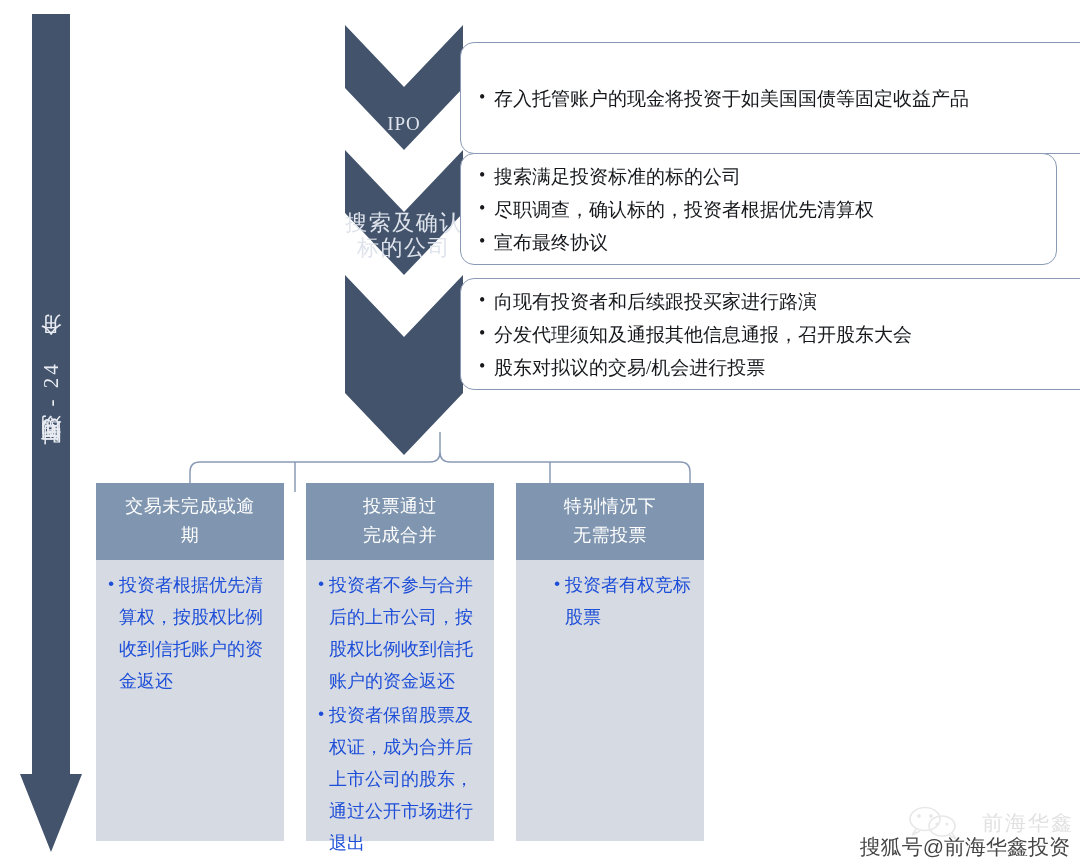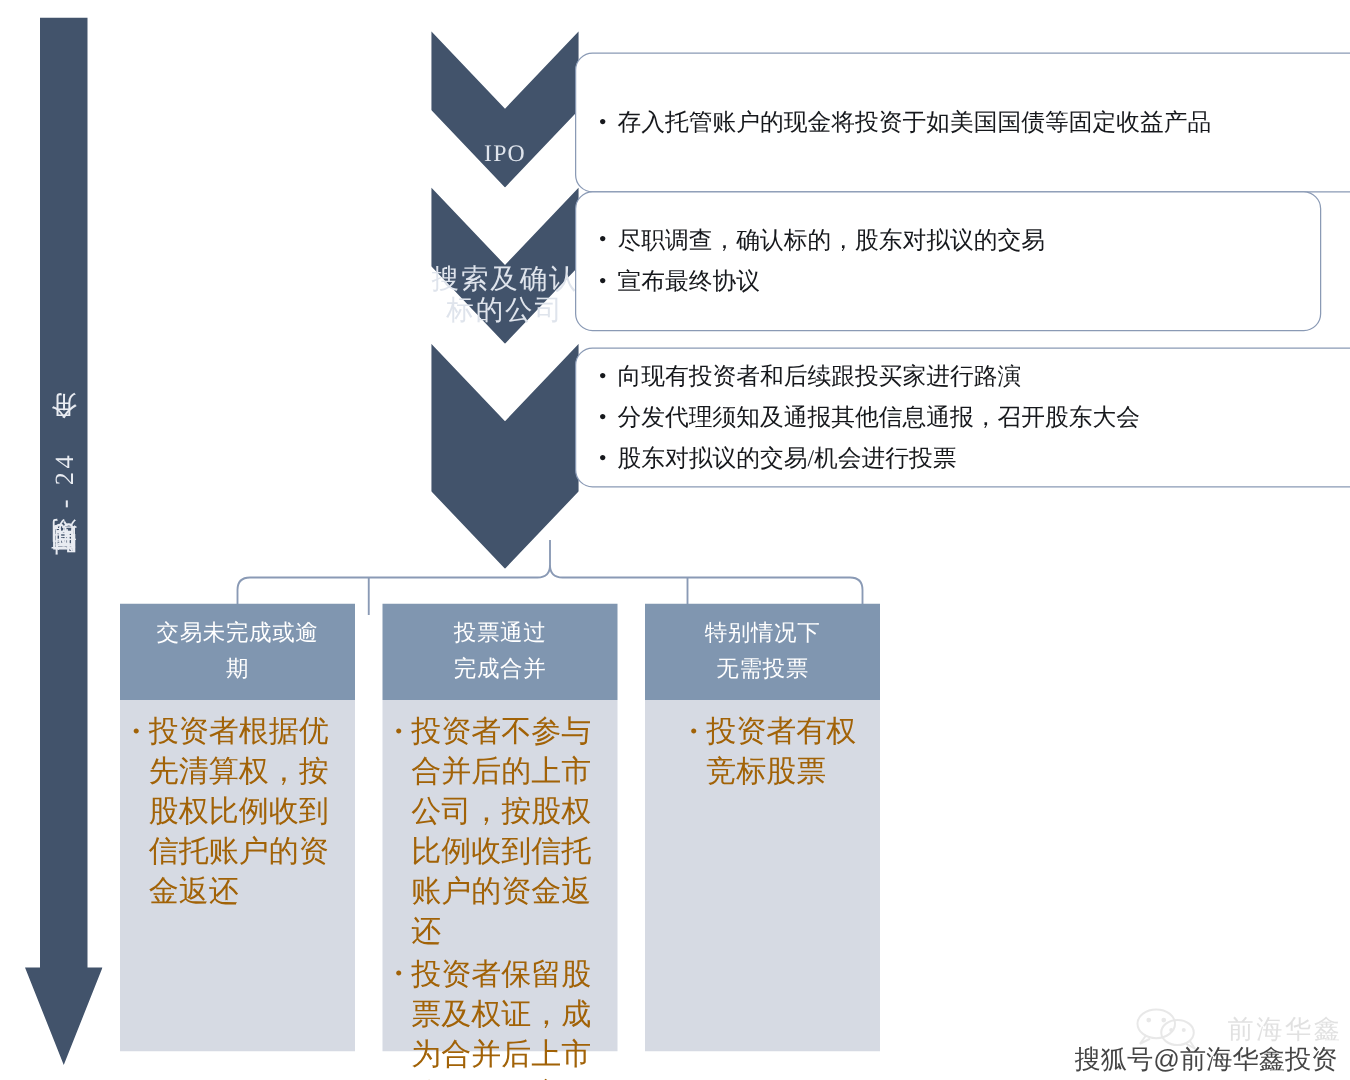--- a/index.html
+++ b/index.html
@@ -138,24 +138,24 @@
     background: #d6dae3;
     padding: 10px 8px 14px 10px;
     box-sizing: border-box;
   }
   .outcome-body ul {
     margin: 0; padding: 0; list-style: none;
   }
   .outcome-body li {
     position: relative;
     padding-left: 13px;
-    font-size: 24px;
+    font-size: 18px;
     line-height: 32px;
-    color: #a16207;
-    font-family: Liberation Serif, serif;
+    color: #1d4ed8;
+    font-family: Liberation Mono, monospace;
     margin-bottom: 2px;
   }
   .outcome-body li::before {
     content: "•";
     position: absolute;
     left: 0;
     top: -1px;
     font-size: 17px;
   }
 
@@ -224,21 +224,22 @@
       <polygon points="0,0 59,62 118,0 118,63 59,125 0,63" fill="#42536B"></polygon>
     </svg>
     <div class="chevron-label" style="top:60px;">
       <div>搜索及确认</div>
       <div>标的公司</div>
     </div>
   </div>
 
   <div class="content-box" style="left:460px; top:153px; width:597px; height:112px;">
     <ul>
-      <li>尽职调查，确认标的，股东对拟议的交易</li>
+      <li>搜索满足投资标准的标的公司</li>
+      <li>尽职调查，确认标的，投资者根据优先清算权</li>
       <li>宣布最终协议</li>
     </ul>
   </div>
 
   <div class="chevron" style="left:345px; top:275px; height:180px;">
     <svg width="118" height="180" viewBox="0 0 118 180" xmlns="http://www.w3.org/2000/svg">
       <polygon points="0,0 59,62 118,0 118,118 59,180 0,118" fill="#42536B"></polygon>
     </svg>
     <div class="chevron-label" style="top:340px;">
       <div>同意收购</div>

